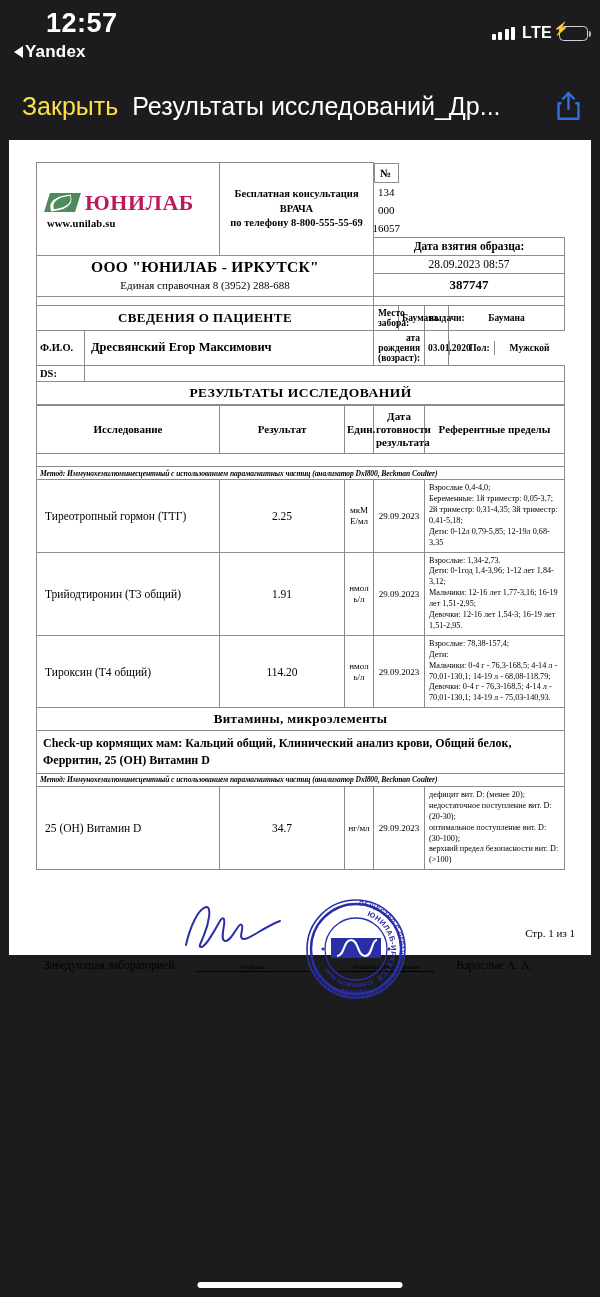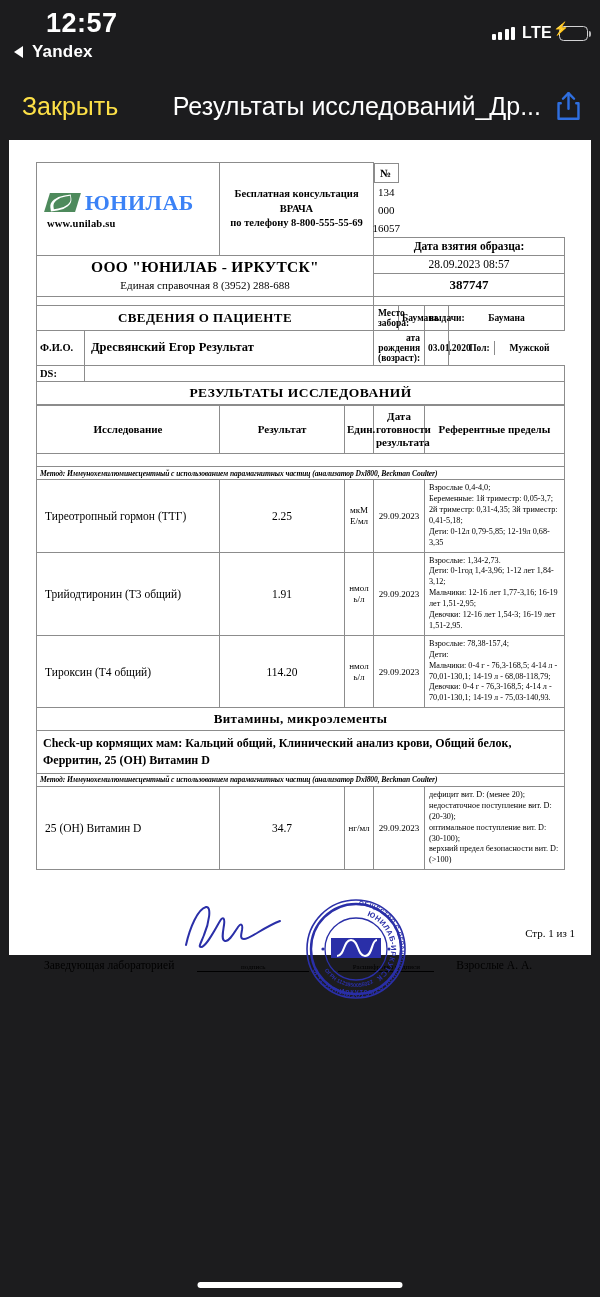--- a/index.html
+++ b/index.html
@@ -16,21 +16,21 @@
   .statusbar {
     height: 72px; position: relative; color: #fff;
   }
   .clock {
     position: absolute; left: 46px; top: 8px;
     font-size: 27px; font-weight: bold; letter-spacing: .5px;
   }
   .backapp {
     position: absolute; left: 14px; top: 42px;
     font-size: 17px; font-weight: bold; letter-spacing: .2px;
-    display: flex; align-items: center; gap: 9px;
+    display: flex; align-items: center; gap: 2px;
   }
   .tri-left {
     width: 0; height: 0; display:inline-block;
     border-top: 6px solid transparent; border-bottom: 6px solid transparent;
     border-right: 9px solid #fff;
   }
   .status-right {
     position: absolute; right: 12px; top: 24px;
     display: flex; align-items: center; gap: 7px;
   }
@@ -54,21 +54,21 @@
   }
 
   
   .navbar {
     height: 68px; display: flex; align-items: center;
     padding: 0 18px 0 22px; gap: 14px; color: #fff;
   }
   .nav-close { color:#fde047; font-size: 25px; white-space: nowrap; }
   .nav-title {
     font-size: 25px; color: #fff; flex: 1;
-    white-space: nowrap; overflow: hidden; text-align: right;
+    white-space: nowrap; overflow: hidden;
   }
   .share-icon { width: 27px; height: 31px; flex: none; }
 
   
   .doc-scroll { position: absolute; top: 140px; left: 0; right: 0; bottom: 0; background:#1c1c1e; }
   .page {
     margin: 0 9px; background: #fff; height: 815px;
     position: relative; padding: 22px 6px 0 6px;
   }
   .sheet {
@@ -87,21 +87,21 @@
     transform: skewX(-17deg); position: relative; overflow: hidden;
   }
   .logo-mark::before{
     content:""; position:absolute; left:3px; top:2.5px; width:22px; height:14px;
     background:#fff; border-radius: 70% 0 70% 0; transform: skewX(17deg) rotate(-8deg);
   }
   .logo-mark::after{
     content:""; position:absolute; left:6px; top:4px; width:18px; height:11px;
     background:#4e8a5c; border-radius: 75% 0 75% 0; transform: skewX(17deg) rotate(-8deg);
   }
-  .logo-text { font-family:"Liberation Serif",serif; font-size: 22px; font-weight: bold; color:#3b82f6; letter-spacing:.5px; }
+  .logo-text { font-family:"Liberation Serif",serif; font-size: 22px; font-weight: bold; color:#be185d; letter-spacing:.5px; }
   .logo-url { font-size: 10.5px; font-weight: bold; margin-top: 2px; letter-spacing:.2px; }
   .consult { font-size: 10.5px; font-weight: bold; text-align: center; line-height: 1.35; padding: 4px 2px; }
   .numcell {
     border-left: 1px solid #8c8c8c; font-size: 11px; text-align: center;
     padding: 3px 1px; display:flex; align-items:center; justify-content:center;
   }
   .numlabel { font-size: 11px; font-weight: bold; padding: 3px 5px; display:flex; align-items:center;}
   .cgroup { text-align: center; }
   .cname { font-size: 15.5px; font-weight: bold; letter-spacing: .3px; padding-top:1px;}
   .cphone { font-size: 11px; padding: 3px 0 4px; }
@@ -248,21 +248,21 @@
 
           <tr>
             <td colspan="4" class="sectionbar">СВЕДЕНИЯ О ПАЦИЕНТЕ</td>
             <td class="smalllbl">Место забора:</td>
             <td class="smallval">Баумана</td>
             <td class="smalllbl">выдачи:</td>
             <td class="smallval">Баумана</td>
           </tr>
           <tr>
             <td class="fio-lbl">Ф.И.О.</td>
-            <td colspan="3" class="fio-val">Дресвянский Егор Результат</td>
+            <td colspan="3" class="fio-val">Дресвянский Егор Максимович</td>
             <td colspan="2" class="smalllbl">ата рождения (возраст):</td>
             <td class="smallval">03.01.2020</td>
             <td class="nb" style="border:none;padding:0">
               <table style="width:100%;border-collapse:collapse">
                 <tbody>
                       <tr>
                   <td style="border:none;border-left:1px solid #8c8c8c" class="smalllbl">Пол:</td>
                   <td style="border:none;border-left:1px solid #8c8c8c" class="smallval">Мужской</td>
                 </tr>
               </tbody>

